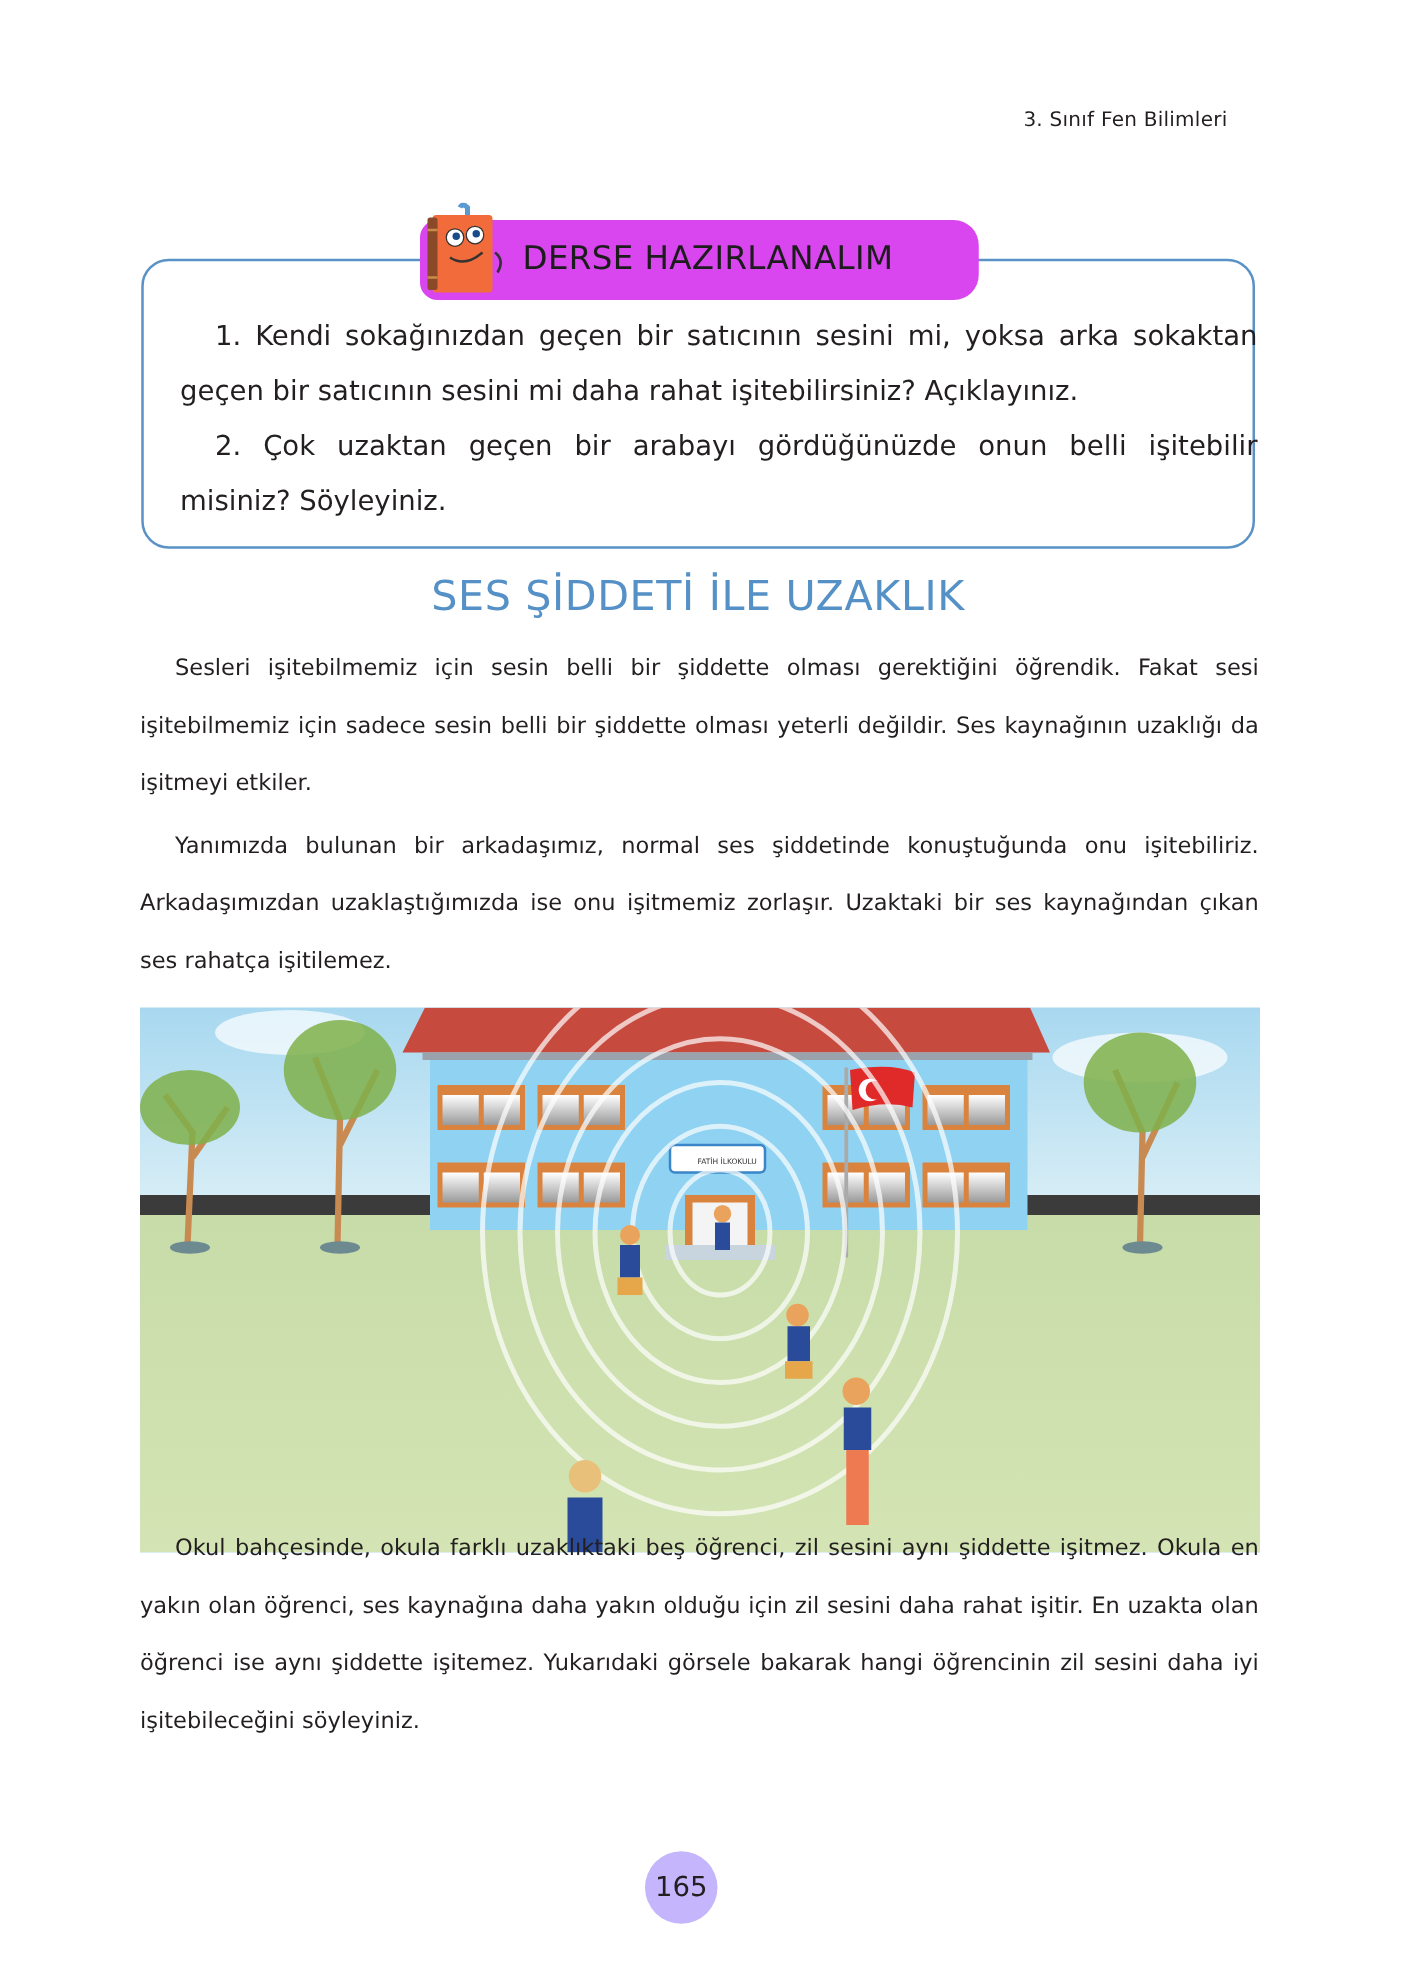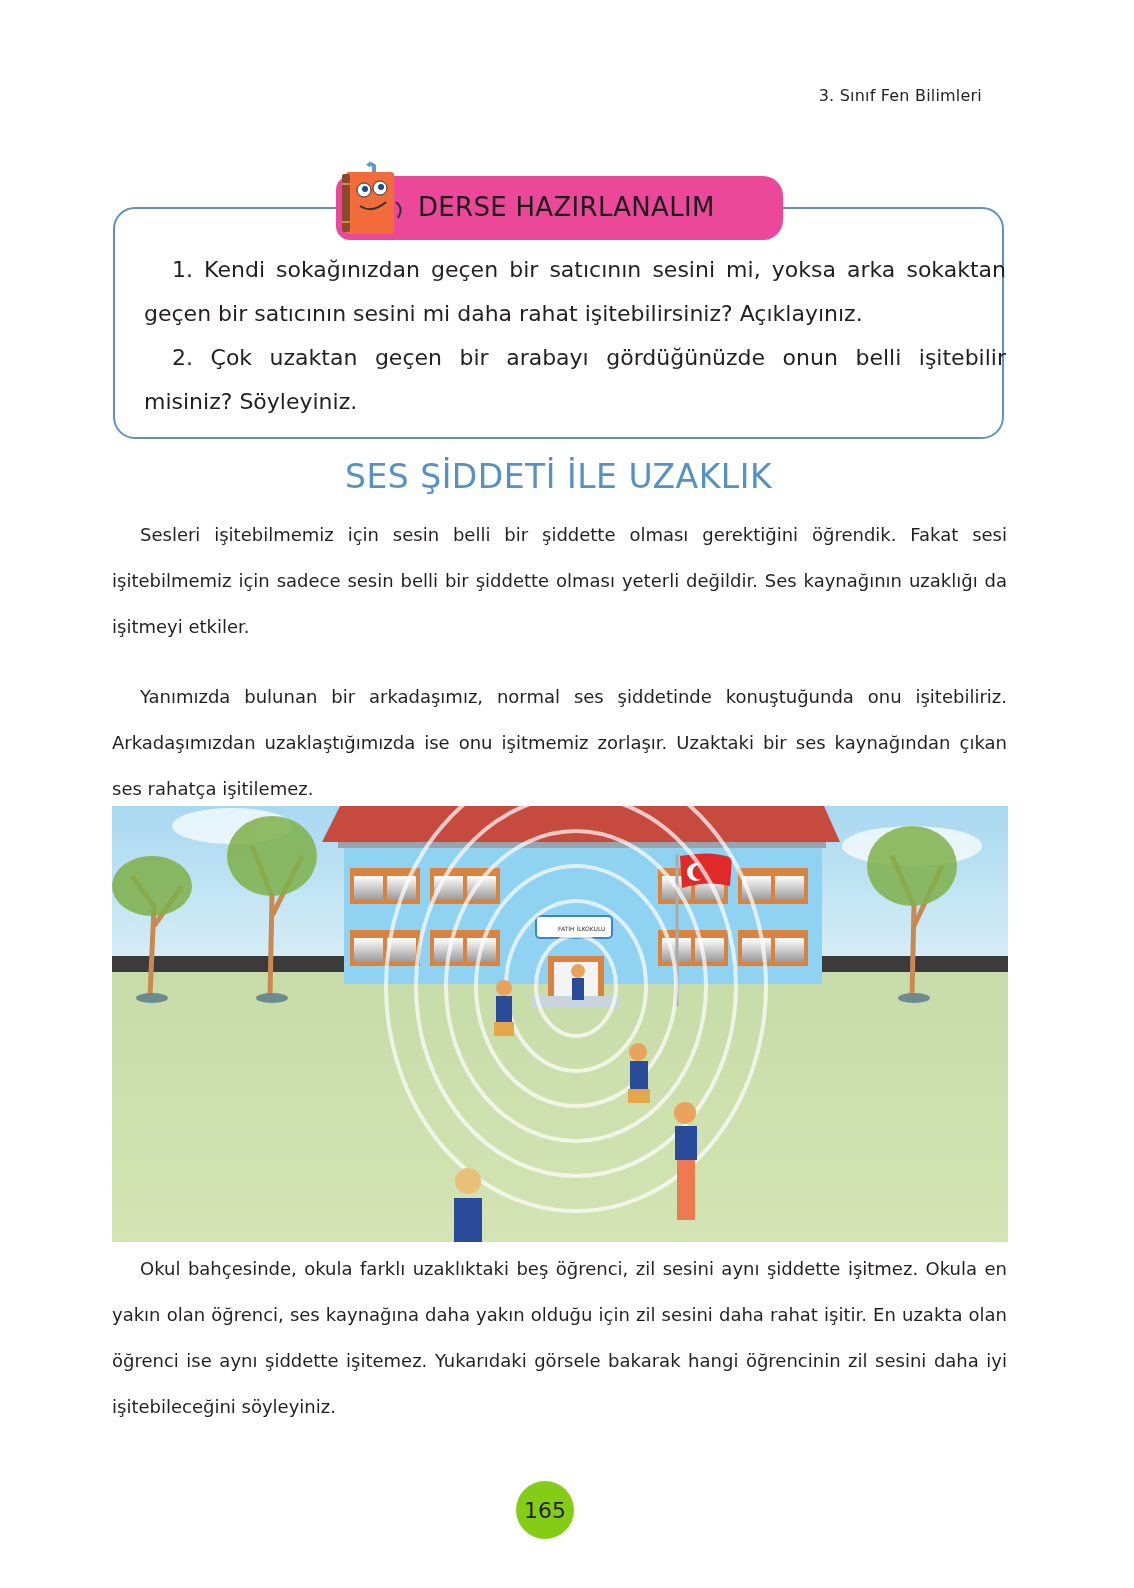--- a/index.html
+++ b/index.html
@@ -6,46 +6,46 @@
   body { width: 1134px; height: 1588px; position: relative; overflow: hidden;
          font-family: "DejaVu Sans", sans-serif; color: #231f20; }
 
   .header-label { position: absolute; top: 86px; right: 152px; font-size: 16px;
                   letter-spacing: 0.2px; color: #231f20; }
 
   
   .prep-box { position: absolute; left: 113px; top: 207px; width: 891px; height: 232px;
               border: 2px solid #5a92c6; border-radius: 22px; box-sizing: border-box; }
   .prep-banner { position: absolute; left: 336px; top: 176px; width: 447px; height: 64px;
-                 background: #ec4899; border-radius: 14px 20px 20px 14px; }
+                 background: #d946ef; border-radius: 14px 20px 20px 14px; }
   .prep-banner-title { position: absolute; left: 82px; top: 16px; font-size: 26px;
                        color: #1c1c1c; font-family: "DejaVu Sans", sans-serif; letter-spacing: 0.3px; }
   .book-mascot { position: absolute; left: 340px; top: 162px; width: 64px; height: 76px; }
 
   .prep-text { position: absolute; left: 144px; top: 248px; width: 862px;
                font-size: 22px; line-height: 44px; text-align: justify; }
   .prep-text p { margin: 0; }
   .indent { display: inline-block; width: 28px; }
   .qnum { font-weight: normal; }
 
   .section-title { position: absolute; top: 457px; left: 0; width: 1117px; text-align: center;
                    font-size: 33px; color: #5591c6; letter-spacing: 0.5px; }
 
   .body-text { position: absolute; left: 112px; width: 895px; font-size: 18px;
                line-height: 46px; text-align: justify; }
   .body-text p { margin: 0; text-indent: 28px; }
   .para1 { top: 512px; }
-  .para2 { top: 674px; }
-  .para3 { top: 1246px; }
+  .para2 { top: 654px; }
+  .para3 { top: 1216px; }
 
   
   .illustration { position: absolute; left: 112px; top: 806px; width: 896px; height: 436px;
                   overflow: hidden; background: #b9dff2; }
   .page-number { position: absolute; left: 516px; top: 1481px; width: 58px; height: 58px;
-                 border-radius: 50%; background: #84cc16; display: flex; align-items: center;
+                 border-radius: 50%; background: #c4b5fd; display: flex; align-items: center;
                  justify-content: center; font-size: 22px; color: #231f20; }
 </style>
 </head>
 <body>
 
 <div class="header-label">3. Sınıf Fen Bilimleri</div>
 
 <div class="prep-box"></div>
 <div class="prep-banner">
   <span class="prep-banner-title">DERSE HAZIRLANALIM</span>

